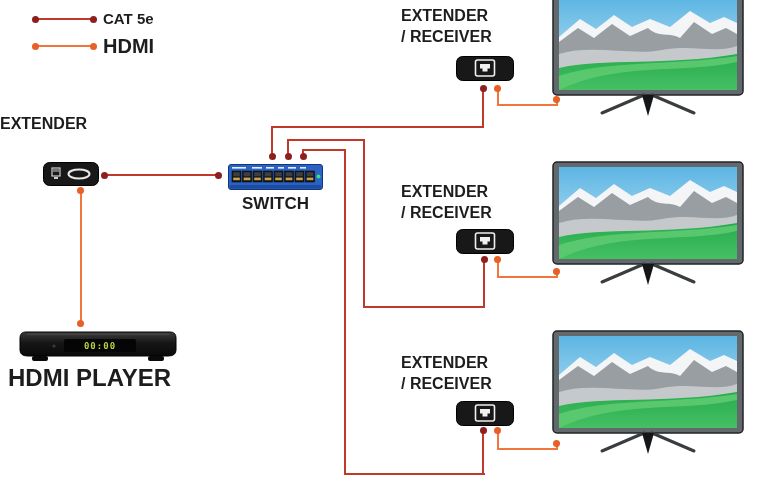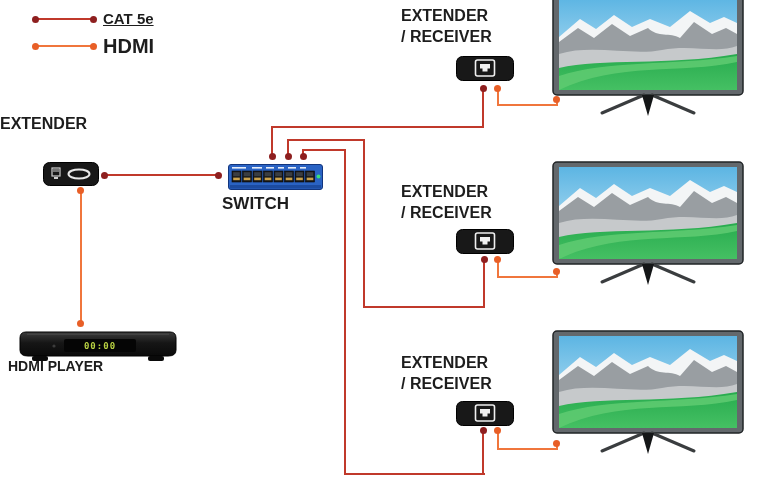--- a/index.html
+++ b/index.html
@@ -25,21 +25,21 @@
 </style>
 </head>
 <body>
 
 <div class="canvas">
 
   <div>
     <div class="wr" style="left:35px;top:18px;width:58px;height:2px;"></div>
     <div class="dr" style="left:32px;top:16px;"></div>
     <div class="dr" style="left:90px;top:16px;"></div>
-    <div class="lbl left" style="left:103px;top:9px;font-size:15px;text-decoration:underline;">CAT 5e</div>
+    <div class="lbl left" style="left:103px;top:9px;font-size:15px;">CAT 5e</div>
 
     <div class="wo" style="left:35px;top:45px;width:58px;height:2px;"></div>
     <div class="do" style="left:32px;top:43px;"></div>
     <div class="do" style="left:90px;top:43px;"></div>
     <div class="lbl left" style="left:103px;top:36px;font-size:20px;">HDMI</div>
   </div>
 
   <div>
     <div class="wr" style="left:104px;top:174px;width:116px;height:2px;"></div>
     <div class="dr" style="left:101px;top:172px;"></div>
@@ -170,41 +170,41 @@
           <rect x="1.2" y="6.6" width="6.6" height="2.6" fill="#c9a14c"></rect>
         </g>
         <g transform="translate(77.5,7)">
           <rect width="9" height="11" fill="#17181a" stroke="#0a0a0a" stroke-width="0.6"></rect>
           <rect x="1.2" y="1.2" width="6.6" height="4" fill="#3b3e42"></rect>
           <rect x="1.2" y="6.6" width="6.6" height="2.6" fill="#c9a14c"></rect>
         </g>
       </g>
       <circle cx="90.5" cy="12.5" r="2" fill="#3ae07a"></circle>
     </svg>
-    <div class="lbl" style="left:222px;top:194px;width:100px;font-size:17px;">SWITCH</div>
+    <div class="lbl" style="left:242px;top:194px;width:100px;font-size:17px;">SWITCH</div>
   </div>
 
   <div>
     <svg class="dev" style="left:18px;top:329px;" width="160" height="40" viewBox="0 0 160 40">
       <defs>
         <linearGradient id="pbody" x1="0" y1="0" x2="0" y2="1">
           <stop offset="0" stop-color="#3d3d3d"></stop>
             <stop offset="0.45" stop-color="#161616"></stop>
             <stop offset="1" stop-color="#0a0a0a"></stop>
         </linearGradient>
       </defs>
       <path d="M8,3 H152 Q158,3 158,9 V21 Q158,27 150,27 H10 Q2,27 2,21 V9 Q2,3 8,3 Z" fill="url(#pbody)" stroke="#000"></path>
       <line x1="9" y1="5.2" x2="151" y2="5.2" stroke="#5a5a5a" stroke-width="1" opacity="0.6"></line>
       <rect x="46" y="10" width="72" height="13" rx="2" fill="#050505"></rect>
       <circle cx="36" cy="17" r="1.6" fill="#3c3c3c"></circle>
       <text x="82" y="20" text-anchor="middle" font-family="DejaVu Sans Mono, monospace" font-size="9" font-weight="bold" fill="#b9d243" letter-spacing="1">00:00</text>
       <rect x="14" y="27" width="16" height="5" rx="2" fill="#0a0a0a"></rect>
       <rect x="130" y="27" width="16" height="5" rx="2" fill="#0a0a0a"></rect>
     </svg>
-    <div class="lbl" style="left:8px;top:356px;width:180px;font-size:14px;">HDMI PLAYER</div>
+    <div class="lbl" style="left:8px;top:368px;width:180px;font-size:24px;">HDMI PLAYER</div>
   </div>
 
   <div>
     <div class="lbl" style="left:401px;top:5px;width:160px;font-size:16px;line-height:21px;">
       <div>EXTENDER</div>
       <div>/ RECEIVER</div>
     </div>
     <svg class="dev" style="left:456px;top:56px;" width="58" height="25" viewBox="0 0 58 25">
       <rect x="0.5" y="0.5" width="57" height="24" rx="6" fill="#181818" stroke="#000"></rect>
       <g>

